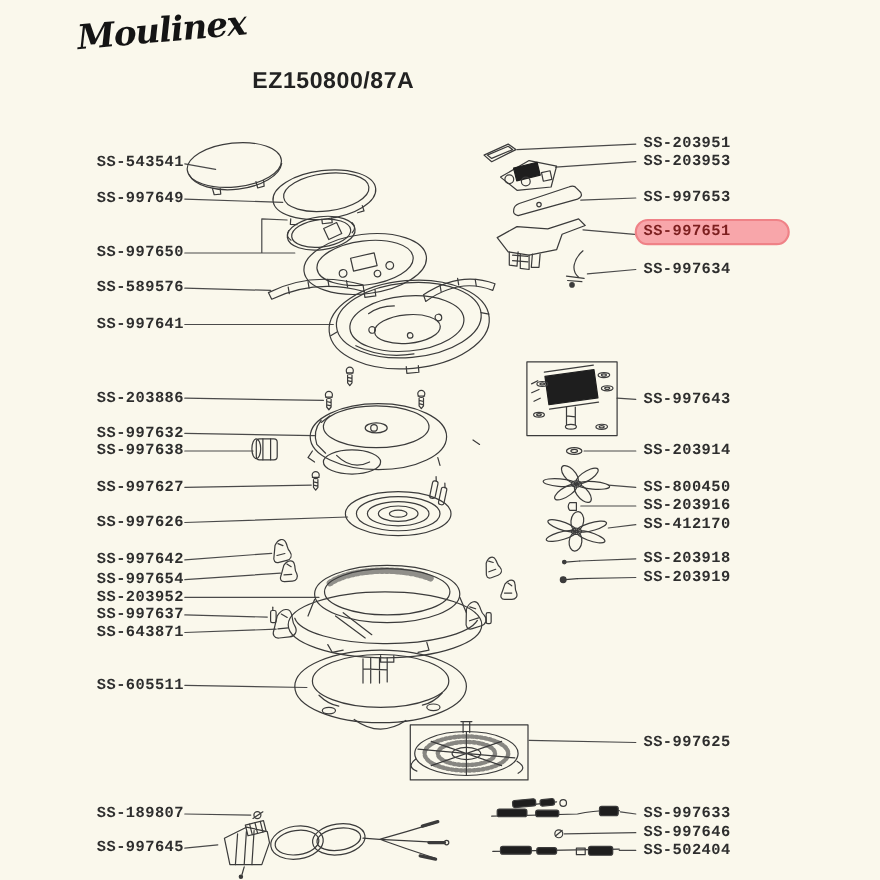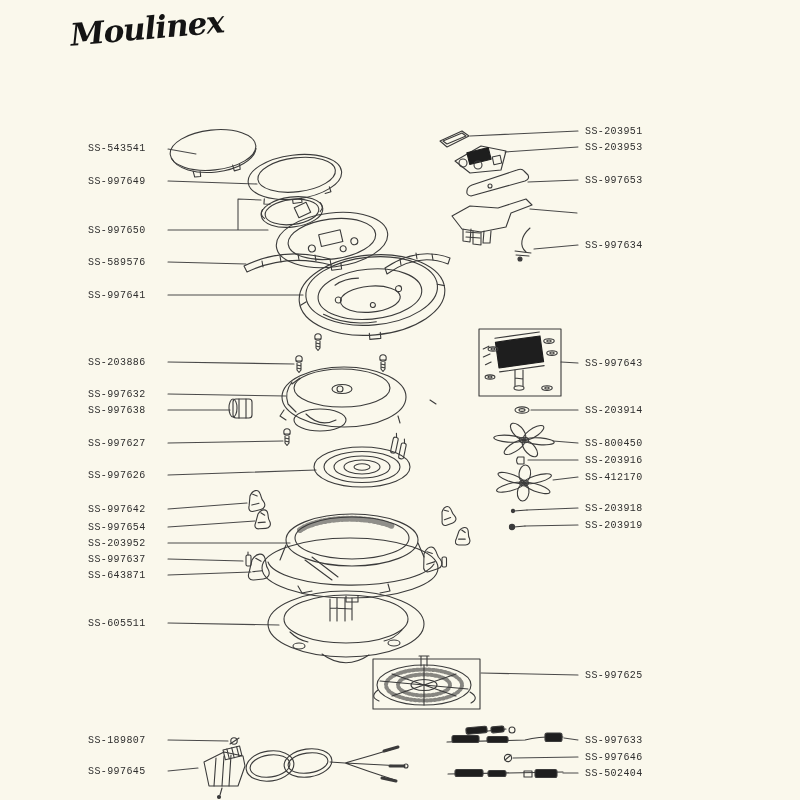--- a/index.html
+++ b/index.html
@@ -5,21 +5,21 @@
   html,body{margin:0;padding:0;background:#e8e8e8;}
   .stage{position:relative;width:800px;height:800px;background:#faf8ec;overflow:hidden;
          font-family:"Liberation Sans",sans-serif;}
   .diagram-svg{position:absolute;left:0;top:0;}
   .brand-logo{position:absolute;left:70px;top:10px;font-family:"DejaVu Serif",serif;
       font-style:italic;font-weight:bold;font-size:31px;color:#141414;
       transform:rotate(-5deg);letter-spacing:-1px;}
   .page-title{position:absolute;left:183px;top:62px;width:240px;text-align:center;
       font-weight:bold;font-size:21px;color:#222;letter-spacing:.5px;}
   .part-label{position:absolute;transform:translateY(-50%);white-space:nowrap;
-      font-family:"Liberation Mono",monospace;font-weight:normal;font-size:10px;
+      font-family:"Liberation Mono",monospace;font-weight:bold;font-size:14px;
       letter-spacing:.4px;color:#2e2e2e;cursor:pointer;}
   .part-label.highlighted{background:var(--hl-fill,#f8a6aa);
       border:2px solid var(--hl-border,#ef8287);color:var(--hl-text,#7c1f1f);
       border-radius:14px;padding:2px 52px 2px 6px;margin-left:-8px;margin-top:-2px;}
   svg *{vector-effect:non-scaling-stroke;}
 </style>
 </head>
 <body>
 
 <div class="stage" style="background: rgb(250, 248, 236);">
@@ -336,20 +336,21 @@
     <g>
       <path d="M448 774 L563 772"></path>
       <rect x="455" y="769.5" width="28" height="7" rx="2" fill="#1e1e1e"></rect>
       <rect x="488" y="770.5" width="18" height="6" rx="2" fill="#1e1e1e"></rect>
       <rect x="524" y="771" width="8" height="6"></rect>
       <rect x="535" y="769.5" width="22" height="8" rx="2" fill="#1e1e1e"></rect>
     </g>
   </svg>
 
   <div class="brand-logo">Moulinex</div>
+  <div class="page-title">EZ150800/87A</div>
 
   <div class="part-label" style="left:88px;top:148px">SS-543541</div>
   <div class="part-label" style="left:88px;top:181px">SS-997649</div>
   <div class="part-label" style="left:88px;top:230px">SS-997650</div>
   <div class="part-label" style="left:88px;top:262px">SS-589576</div>
   <div class="part-label" style="left:88px;top:295px">SS-997641</div>
   <div class="part-label" style="left:88px;top:362px">SS-203886</div>
   <div class="part-label" style="left:88px;top:394px">SS-997632</div>
   <div class="part-label" style="left:88px;top:410px">SS-997638</div>
   <div class="part-label" style="left:88px;top:443px">SS-997627</div>
@@ -359,20 +360,21 @@
   <div class="part-label" style="left:88px;top:543px">SS-203952</div>
   <div class="part-label" style="left:88px;top:559px">SS-997637</div>
   <div class="part-label" style="left:88px;top:575px">SS-643871</div>
   <div class="part-label" style="left:88px;top:623px">SS-605511</div>
   <div class="part-label" style="left:88px;top:740px">SS-189807</div>
   <div class="part-label" style="left:88px;top:771px">SS-997645</div>
 
   <div class="part-label" style="left:585px;top:131px">SS-203951</div>
   <div class="part-label" style="left:585px;top:147px">SS-203953</div>
   <div class="part-label" style="left:585px;top:180px">SS-997653</div>
+  <div class="part-label highlighted" style="left:585px;top:213px">SS-997651</div>
   <div class="part-label" style="left:585px;top:245px">SS-997634</div>
   <div class="part-label" style="left:585px;top:363px">SS-997643</div>
   <div class="part-label" style="left:585px;top:410px">SS-203914</div>
   <div class="part-label" style="left:585px;top:443px">SS-800450</div>
   <div class="part-label" style="left:585px;top:460px">SS-203916</div>
   <div class="part-label" style="left:585px;top:477px">SS-412170</div>
   <div class="part-label" style="left:585px;top:508px">SS-203918</div>
   <div class="part-label" style="left:585px;top:525px">SS-203919</div>
   <div class="part-label" style="left:585px;top:675px">SS-997625</div>
   <div class="part-label" style="left:585px;top:740px">SS-997633</div>

